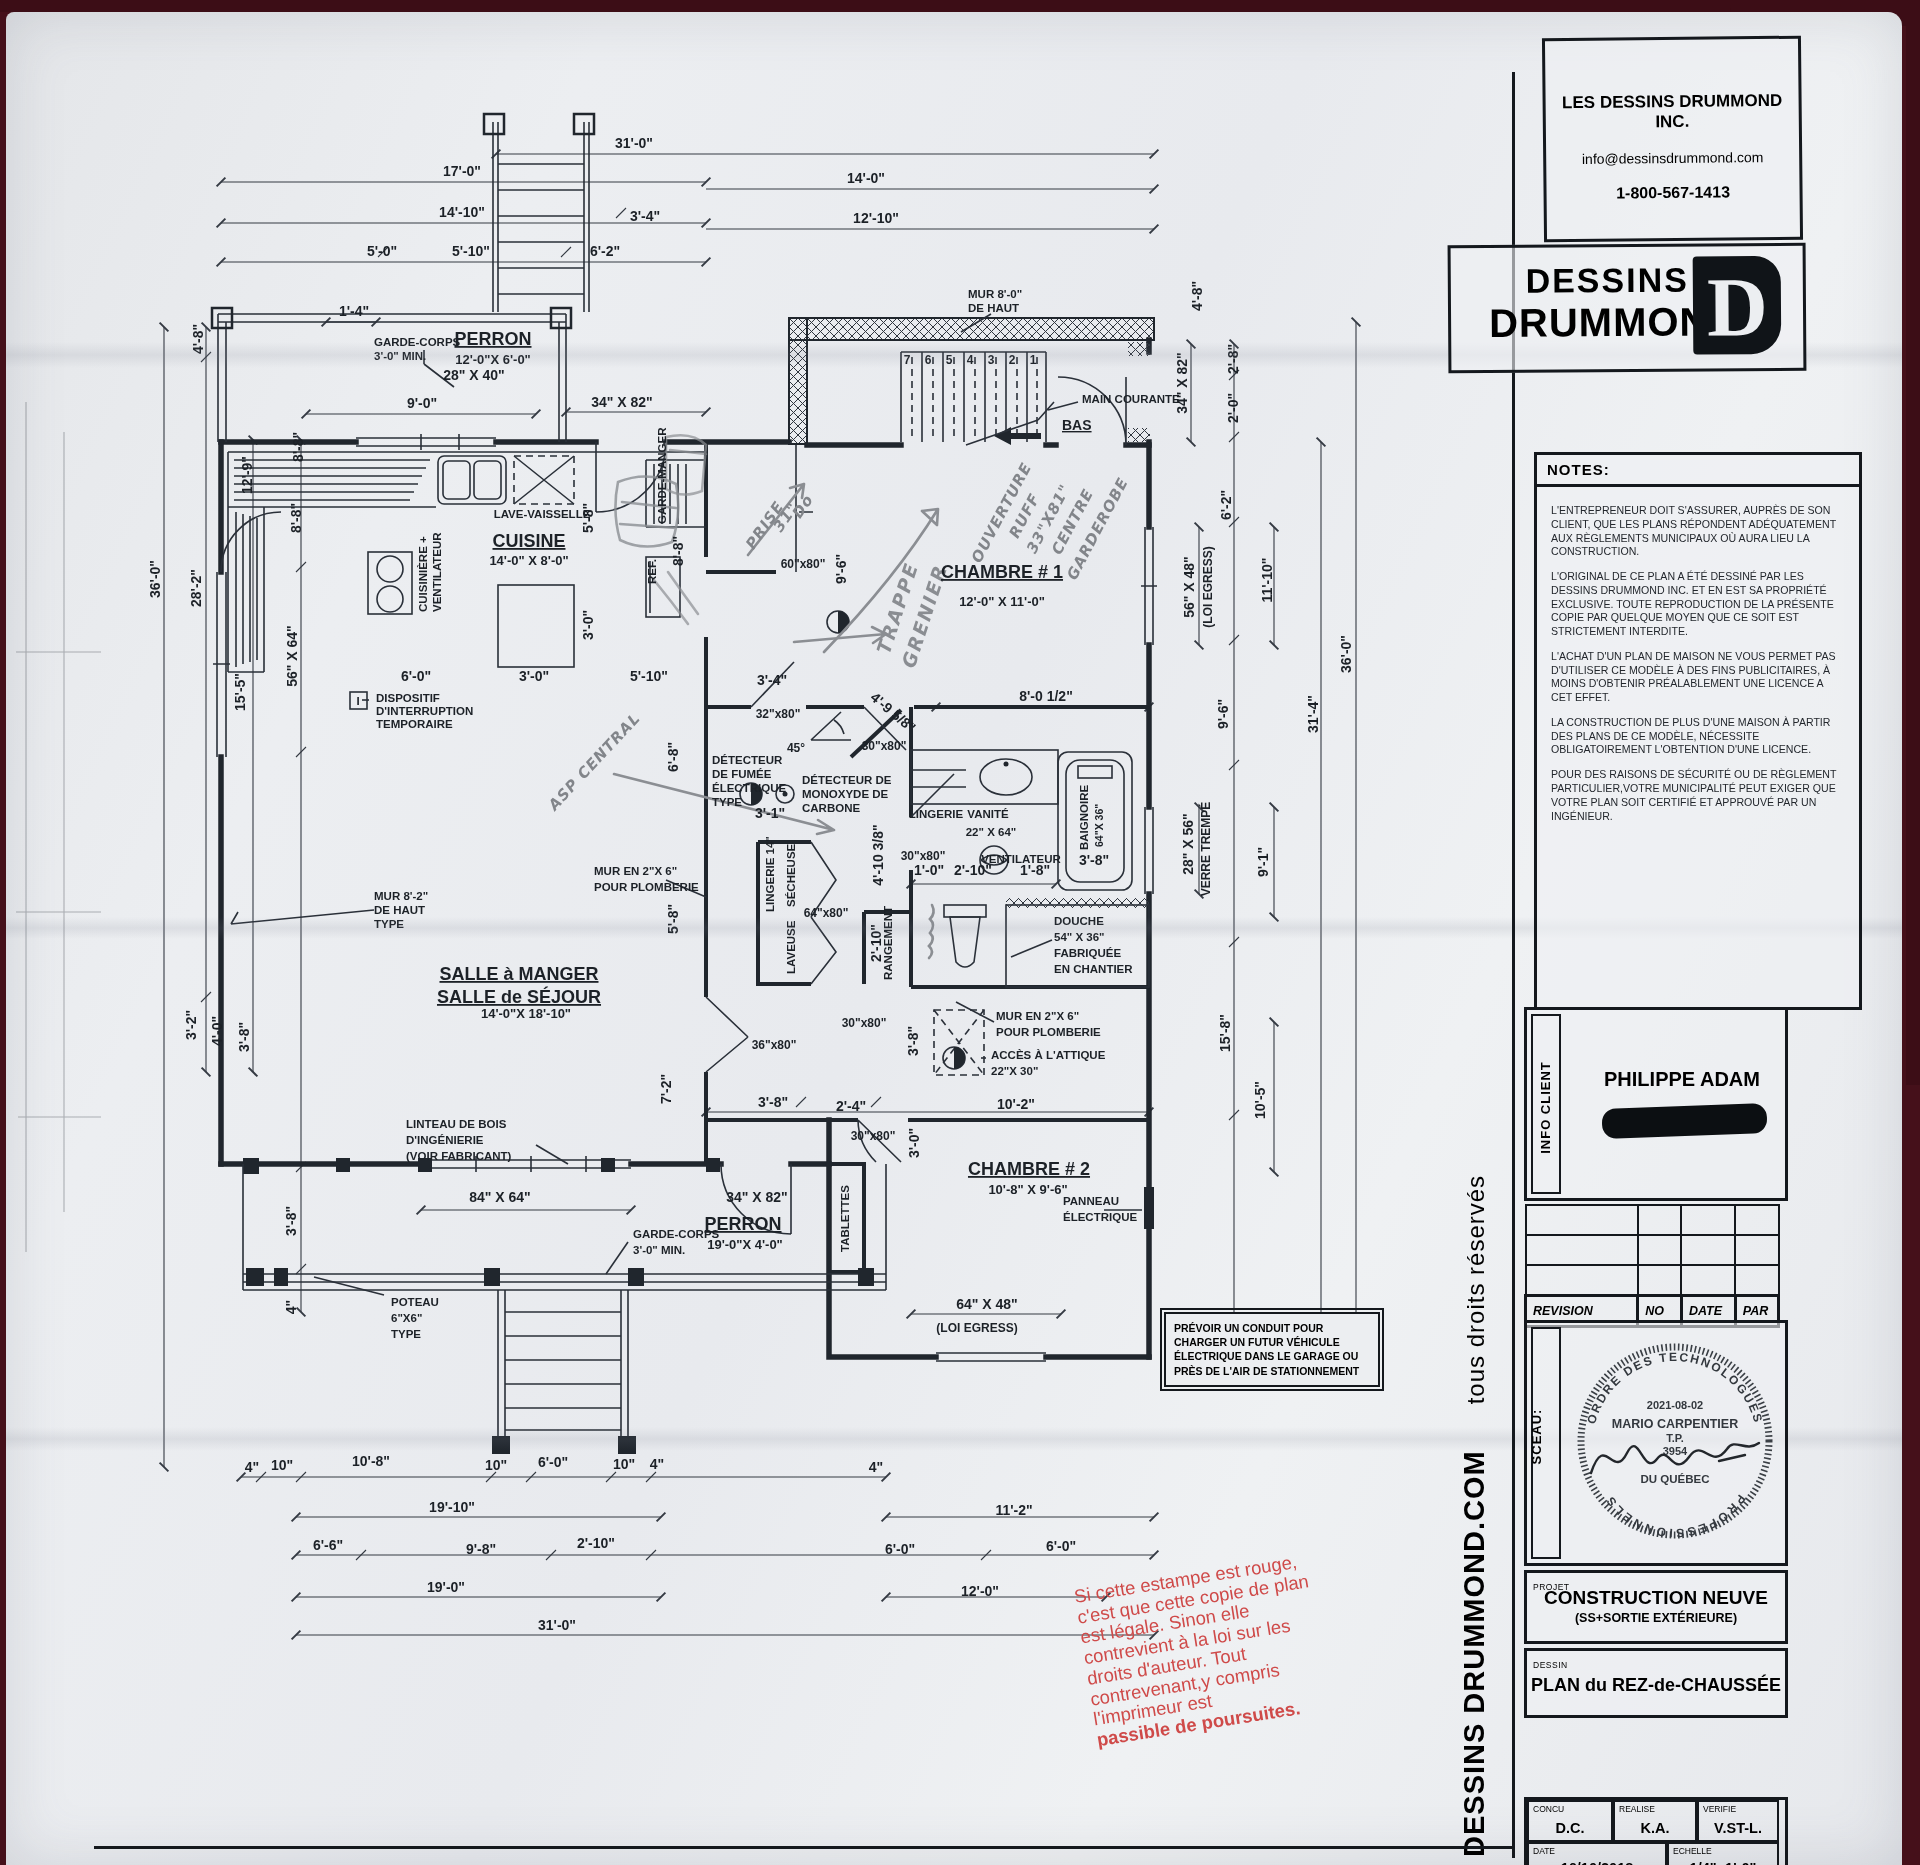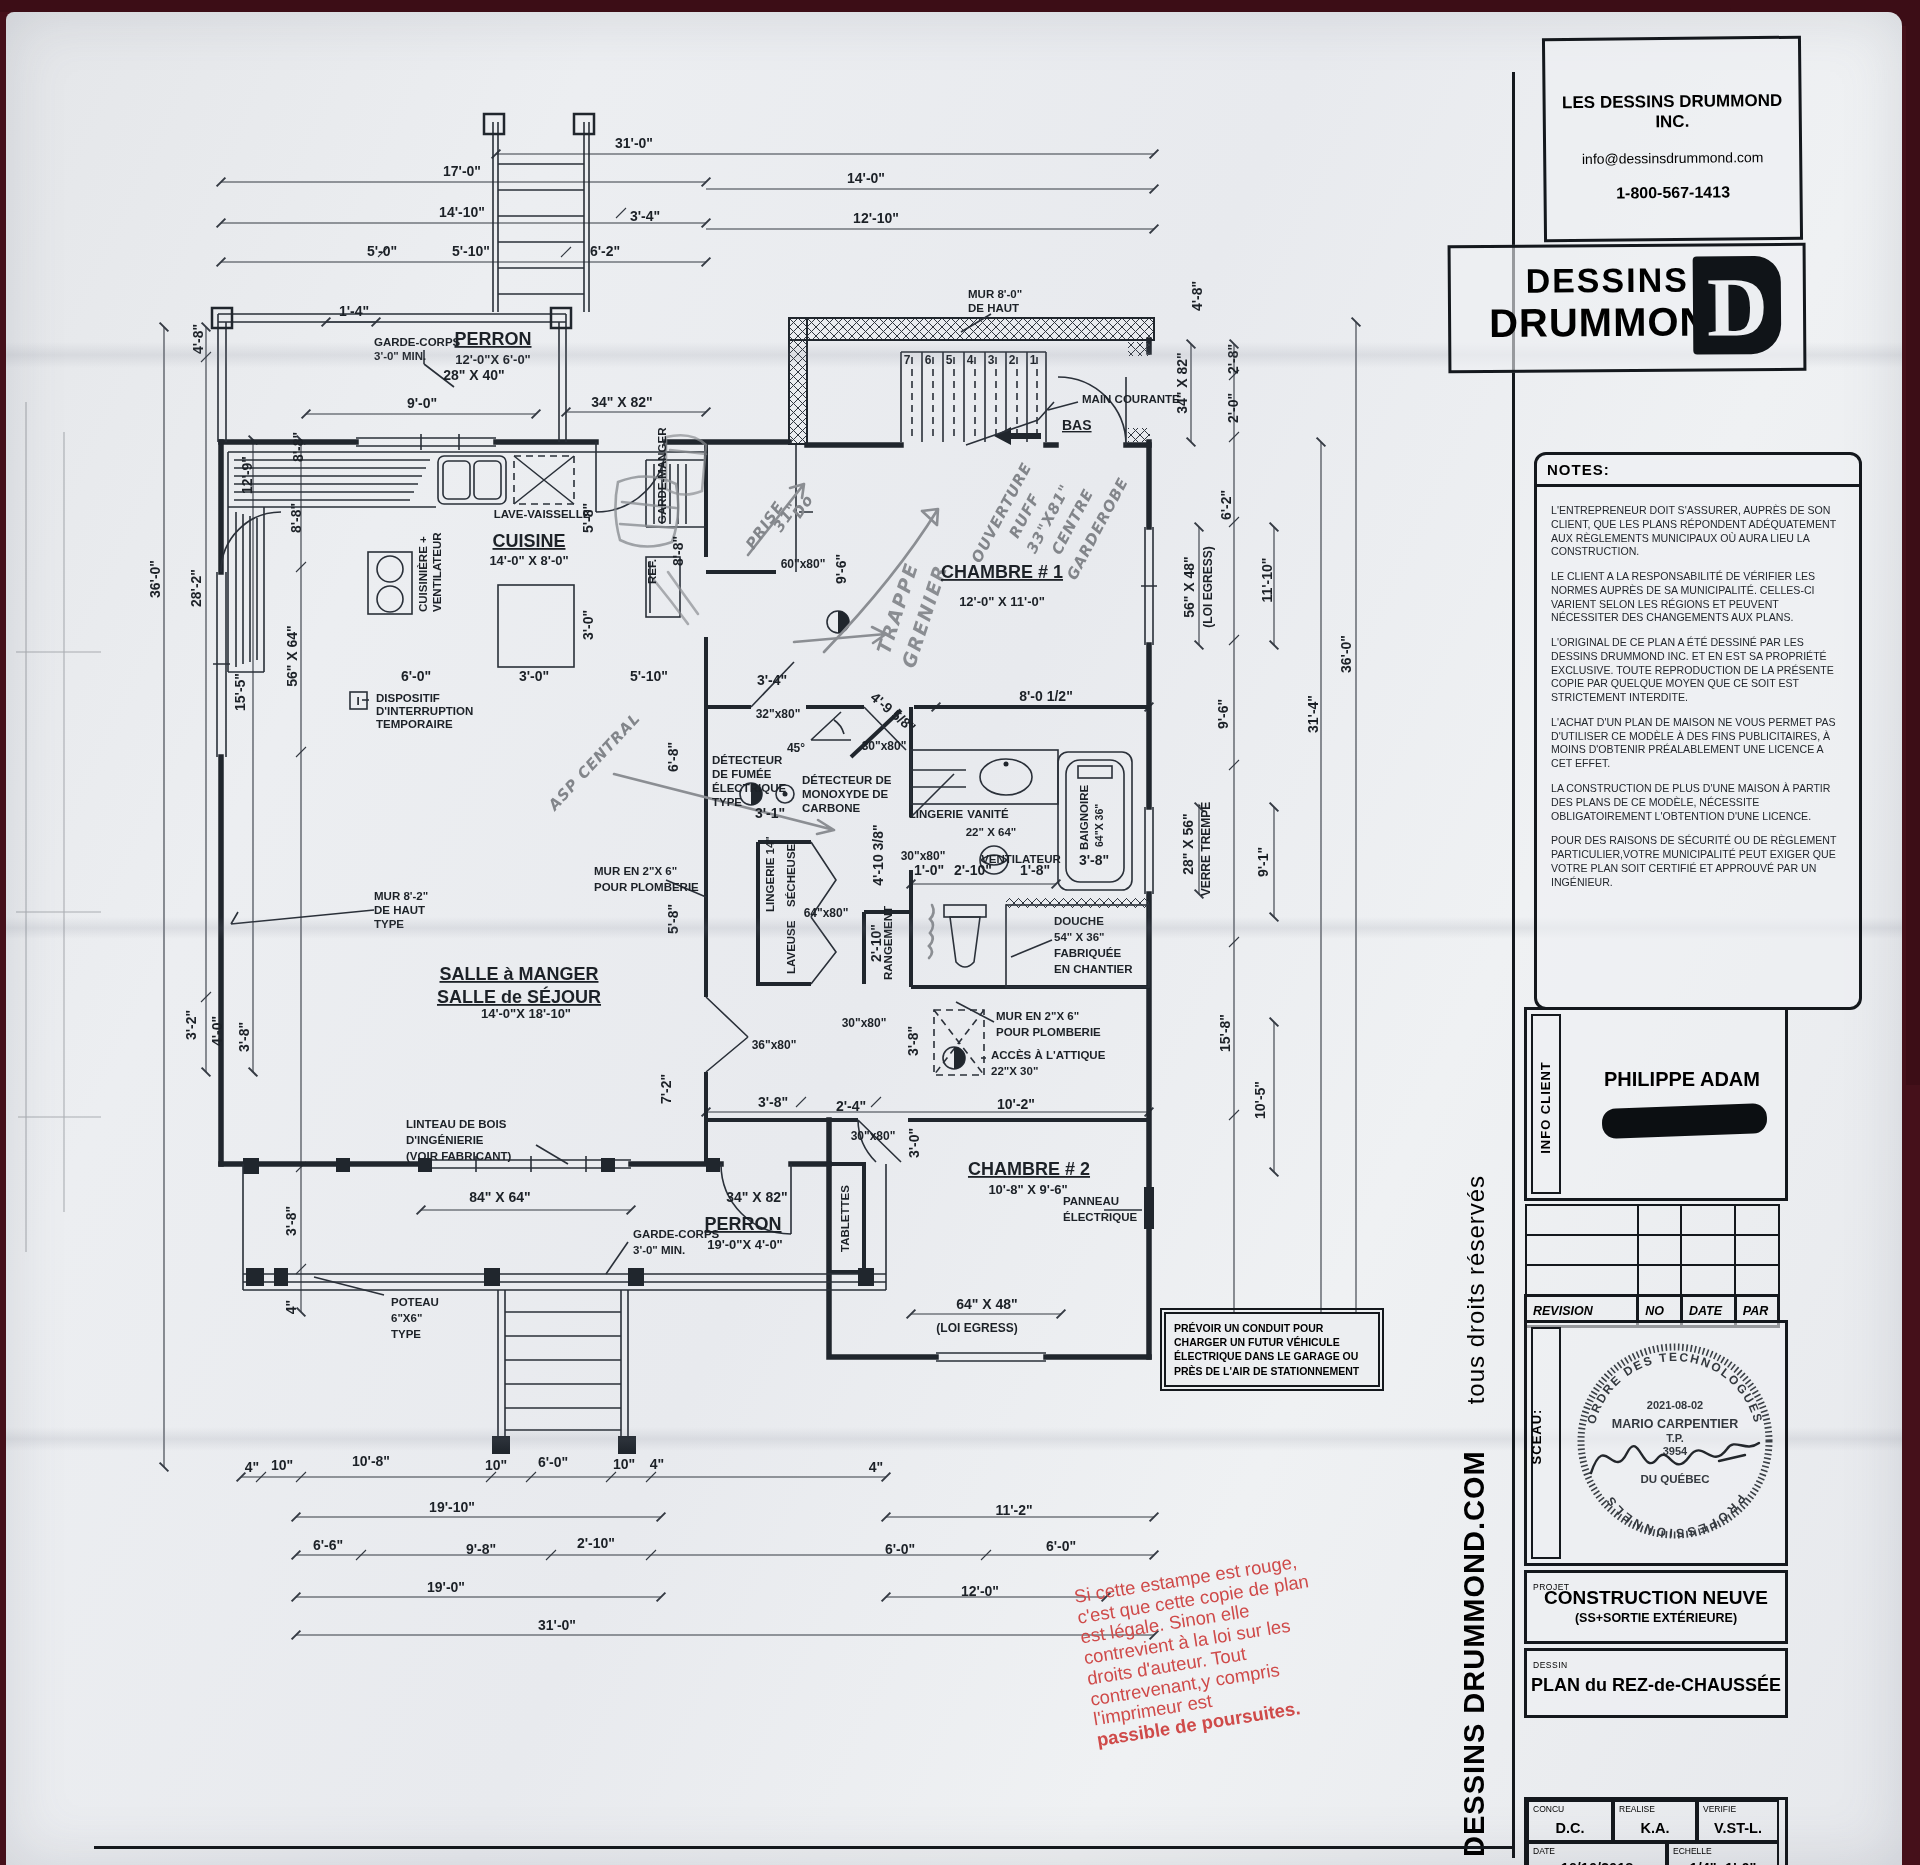--- a/index.html
+++ b/index.html
@@ -29,21 +29,21 @@
   .contact{left:1537px;top:25px;width:253px;height:198px;transform:rotate(-.6deg);text-align:center;}
   .contact .l1{font:bold 17px "Liberation Sans",sans-serif;margin-top:52px;}
   .contact .l2{font:14px "Liberation Sans",sans-serif;margin-top:18px;}
   .contact .l3{font:bold 16px "Liberation Sans",sans-serif;margin-top:18px;}
   .logo{left:1442px;top:232px;width:352px;height:122px;transform:rotate(-.4deg);}
   .logo .txt{position:absolute;left:38px;top:14px;text-align:right;width:200px;line-height:.95;}
   .logo .txt .a{font:bold 34px "Liberation Sans",sans-serif;letter-spacing:2px;}
   .logo .txt .b{font:bold 40px "Liberation Sans",sans-serif;letter-spacing:1px;}
   .logo .dmark{position:absolute;right:22px;top:10px;width:88px;height:98px;background:#101418;border-radius:4px 26px 30px 4px;}
   .logo .dmark span{position:absolute;left:14px;top:2px;color:#eceef1;font:bold 84px "Liberation Serif",serif;}
-  .notes{left:1528px;top:440px;width:322px;height:552px;border-radius:12px;}
+  .notes{left:1528px;top:440px;width:322px;height:552px;}
   .notes .hd{border-bottom:3px solid #14181d;padding:6px 10px;font:bold 15px "Liberation Sans",sans-serif;letter-spacing:1px;}
   .notes .bd{padding:10px 14px;font:10.6px "Liberation Sans",sans-serif;line-height:1.3;color:#23272d;}
   .notes .bd p{margin:7px 0 11px 0;}
   .client{left:1518px;top:995px;width:258px;height:188px;}
   .client .side{position:absolute;left:4px;top:4px;bottom:4px;width:26px;border:2.5px solid #14181d;}
   .client .side span{position:absolute;left:-34px;top:84px;transform:rotate(-90deg);font:bold 13px "Liberation Sans",sans-serif;letter-spacing:1px;white-space:nowrap;}
   .client .nm{position:absolute;left:60px;top:58px;width:190px;text-align:center;font:bold 20px "Liberation Sans",sans-serif;}
   .client .redact{position:absolute;left:75px;top:96px;width:165px;height:30px;background:#0c0f12;border-radius:14px;transform:rotate(-2deg);}
   table.rev{position:absolute;left:1518px;top:1192px;width:256px;border-collapse:collapse;}
   table.rev td{border:2px solid #14181d;height:24px;font:bold 12.5px "Liberation Sans",sans-serif;padding:2px 6px;}
@@ -563,21 +563,20 @@
       </div>
       <div class="dmark">
           <span>D</span>
         </div>
     </div>
 
     <div class="box notes">
       <div class="hd">NOTES:</div>
       <div class="bd">
         <p>L'ENTREPRENEUR DOIT S'ASSURER, AUPRÈS DE SON CLIENT, QUE LES PLANS RÉPONDENT ADÉQUATEMENT AUX RÈGLEMENTS MUNICIPAUX OÙ AURA LIEU LA CONSTRUCTION.</p>
-        <p>LE CLIENT A LA RESPONSABILITÉ DE VÉRIFIER LES NORMES AUPRÈS DE SA MUNICIPALITÉ. CELLES-CI VARIENT SELON LES RÉGIONS ET PEUVENT NÉCESSITER DES CHANGEMENTS AUX PLANS.</p>
         <p>L'ORIGINAL DE CE PLAN A ÉTÉ DESSINÉ PAR LES DESSINS DRUMMOND INC. ET EN EST SA PROPRIÉTÉ EXCLUSIVE. TOUTE REPRODUCTION DE LA PRÉSENTE COPIE PAR QUELQUE MOYEN QUE CE SOIT EST STRICTEMENT INTERDITE.</p>
         <p>L'ACHAT D'UN PLAN DE MAISON NE VOUS PERMET PAS D'UTILISER CE MODÈLE À DES FINS PUBLICITAIRES, À MOINS D'OBTENIR PRÉALABLEMENT UNE LICENCE A CET EFFET.</p>
         <p>LA CONSTRUCTION DE PLUS D'UNE MAISON À PARTIR DES PLANS DE CE MODÈLE, NÉCESSITE OBLIGATOIREMENT L'OBTENTION D'UNE LICENCE.</p>
         <p>POUR DES RAISONS DE SÉCURITÉ OU DE RÈGLEMENT PARTICULIER,VOTRE MUNICIPALITÉ PEUT EXIGER QUE VOTRE PLAN SOIT CERTIFIÉ ET APPROUVÉ PAR UN INGÉNIEUR.</p>
       </div>
     </div>
 
     <div class="box client">
       <div class="side">
           <span>INFO CLIENT</span>

